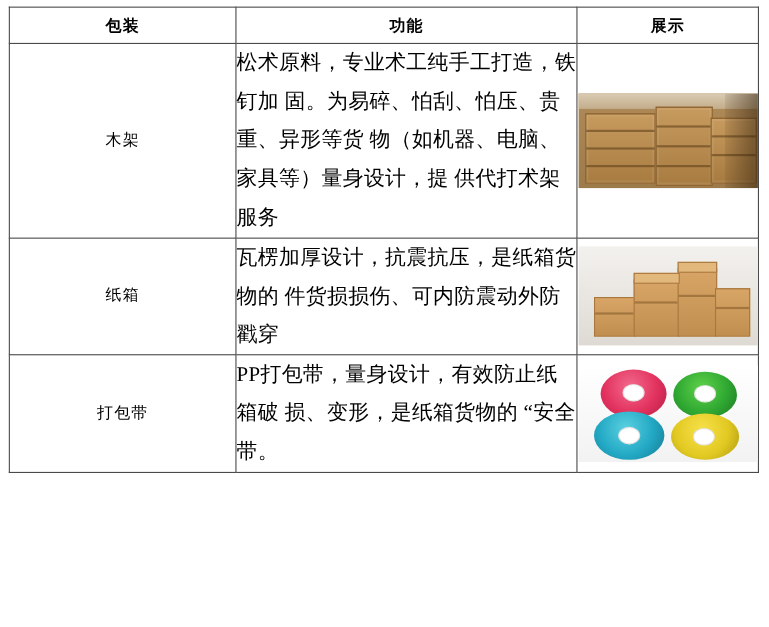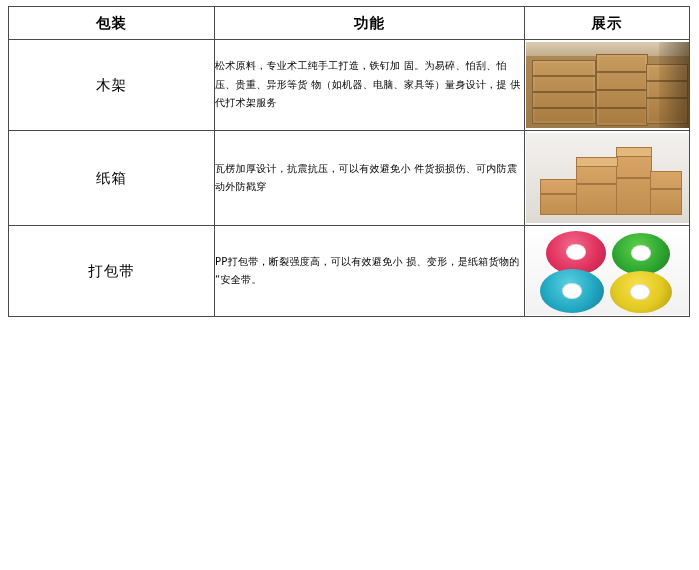--- a/index.html
+++ b/index.html
@@ -17,20 +17,21 @@
     width: 699px;
     height: 570px;
     position: relative;
     box-sizing: border-box;
   }
   table.pkg-table {
     border-collapse: collapse;
     table-layout: fixed;
     width: 681px;
     margin: 6px 0 0 8px;
+    font-family: Liberation Serif, serif;
   }
   table.pkg-table th,
   table.pkg-table td {
     border: 1px solid #4a4a4a;
     vertical-align: middle;
     padding: 0;
   }
   col.c1 { width: 206px; }
   col.c2 { width: 310px; }
   col.c3 { width: 165px; }
@@ -44,21 +45,21 @@
   }
   td.name {
     text-align: center;
     font-size: 14.5px;
     letter-spacing: 1px;
     padding: 4px 6px;
     line-height: 1.7;
   }
   td.desc {
     text-align: left;
-    font-size: 10px;
+    font-size: 19px;
     line-height: 1.85;
     padding: 8px 10px 8px 12px;
     letter-spacing: 0.3px;
   }
   td.pic {
     padding: 0;
     text-align: center;
     vertical-align: middle;
   }
   .photo {
@@ -216,37 +217,37 @@
               <div class="slat" style="top:15px;"></div>
               <div class="slat" style="top:32px;"></div>
             </div>
             <div class="dark"></div>
           </div>
         </td>
       </tr>
 
       <tr class="r2">
         <td class="name">纸箱</td>
-        <td class="desc">瓦楞加厚设计，抗震抗压，可以有效避免小 件货损损伤、可内防震动外防戳穿</td>
+        <td class="desc">瓦楞加厚设计，抗震抗压，是纸箱货物的 件货损损伤、可内防震动外防戳穿</td>
         <td class="pic">
           <div class="photo ph-carton">
             <div class="bx" style="left:14px; top:46px; width:36px; height:34px;"></div>
             <div class="bx" style="left:50px; top:30px; width:40px; height:50px;"></div>
             <div class="bx" style="left:90px; top:20px; width:34px; height:60px;"></div>
             <div class="bx" style="left:124px; top:38px; width:30px; height:42px;"></div>
             <div class="top" style="left:50px; top:24px; width:40px; height:8px;"></div>
             <div class="top" style="left:90px; top:14px; width:34px; height:8px;"></div>
           </div>
         </td>
       </tr>
 
 
       <tr class="r4">
         <td class="name">打包带</td>
-        <td class="desc">PP打包带，断裂强度高，可以有效避免小 损、变形，是纸箱货物的 “安全带。</td>
+        <td class="desc">PP打包带，量身设计，有效防止纸箱破 损、变形，是纸箱货物的 “安全带。</td>
         <td class="pic">
           <div class="photo ph-roll">
             <div class="reel" style="left:20px; top:4px; width:60px; height:44px; background:radial-gradient(circle at 45% 35%, #f26a8d 0%, #e2325e 55%, #b01f45 100%);"></div>
             <div class="hole" style="left:40px; top:17px; width:20px; height:16px;"></div>
 
             <div class="reel" style="left:86px; top:6px; width:58px; height:42px; background:radial-gradient(circle at 45% 35%, #5fd14a 0%, #2fa832 55%, #1d7522 100%);"></div>
             <div class="hole" style="left:105px; top:18px; width:20px; height:16px;"></div>
 
             <div class="reel" style="left:14px; top:42px; width:64px; height:44px; background:radial-gradient(circle at 45% 35%, #5ad0e0 0%, #22a8c4 55%, #16788f 100%);"></div>
             <div class="hole" style="left:36px; top:56px; width:20px; height:16px;"></div>

